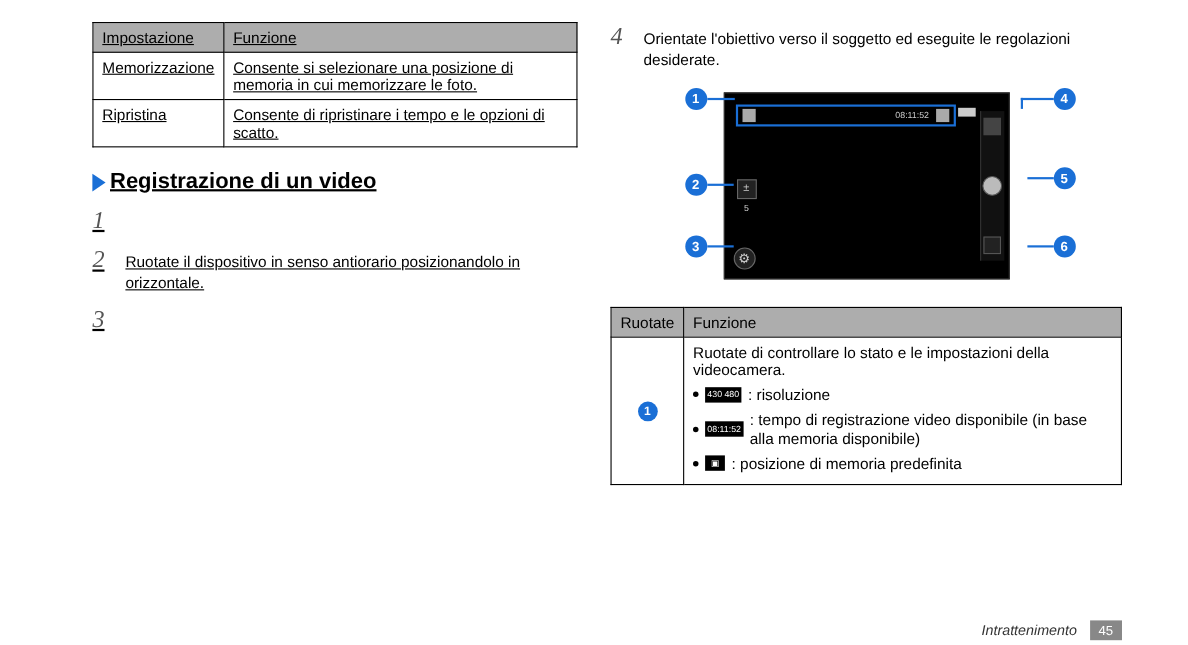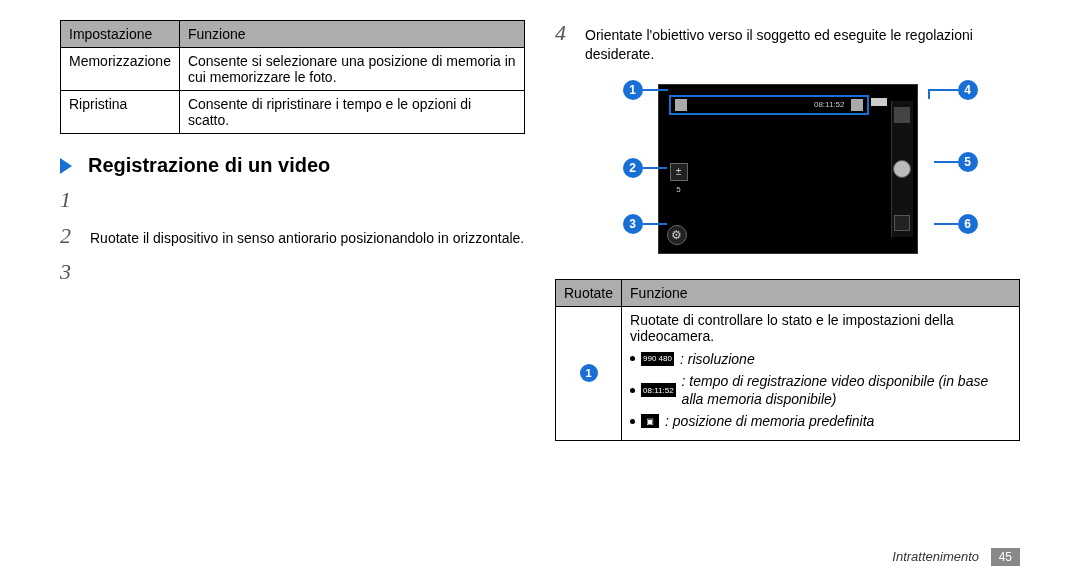--- a/index.html
+++ b/index.html
@@ -10,32 +10,32 @@
     font-size: 14px;
     color: #000;
     background: #fff;
     display: flex;
     position: relative;
   }
   .col {
     width: 50%;
     padding: 20px 30px 0 30px;
   }
-  .col-left { padding-right: 15px; padding-left: 60px; }
+  .col-left { padding-right: 15px; padding-left: 84px; text-decoration: underline; }
   .col-right { padding-left: 15px; padding-right: 60px; }
   table { border-collapse: collapse; width: 100%; margin-bottom: 20px; }
   th, td { border: 1px solid #000; padding: 5px 8px; text-align: left; vertical-align: top; font-weight: normal; font-size: 14px; }
   th { background: #adadad; }
   .section-title {
     font-size: 20px;
     font-weight: bold;
     margin: 15px 0 10px 0;
     display: flex;
     align-items: center;
-    gap: 16px;
+    gap: 4px;
   }
   .chevron {
     display: inline-block;
     width: 0; height: 0;
     border-top: 8px solid transparent;
     border-bottom: 8px solid transparent;
     border-left: 12px solid #1a6fd6;
   }
   .steps { list-style: none; }
   .step { display: flex; gap: 10px; margin-bottom: 10px; align-items: baseline; }
@@ -109,25 +109,25 @@
   .l3 { left:45px; top:149px; width:24px; }
   .l4 { right:20px; top:15px; width:30px; }
   .l4v { right:48px; top:15px; height:10px; }
   .l5 { right:20px; top:87px; width:24px; }
   .l6 { right:20px; top:149px; width:24px; }
 
   .func-cell ul { list-style: none; margin-top:6px; }
   .func-cell li { margin: 4px 0; display:flex; gap:6px; align-items:center;}
   .bullet { display:inline-block; width:5px;height:5px; background:#000; border-radius:50%; flex-shrink:0;}
   .mini-icon { display:inline-block; min-width:18px; height:14px; background:#000; color:#fff; font-size:8px; padding:0 2px; display:inline-flex; align-items:center; justify-content:center; flex-shrink:0;}
-  .mini-text { line-height:1.3;font-style:italic; }
+  .mini-text { line-height:1.3; }
 
   .footer {
     position: absolute;
-    bottom: 20px;
+    bottom: 4px;
     right: 60px;
     font-size: 13px;
   }
   .footer-section { font-style: italic; color:#333; margin-right:8px; }
   .pnum { display:inline-block; background:#888; color:#fff; padding:2px 8px; font-style:normal; font-size:12px; }
 
   td.num-cell { text-align:center; vertical-align:middle; width:60px; }
   .inline-badge {
     display:inline-flex; width:18px; height:18px; border-radius:50%;
     background:#1a6fd6; color:#fff; align-items:center; justify-content:center;
@@ -226,21 +226,21 @@
     <tbody>
       <tr>
         <td class="num-cell">
           <span class="inline-badge">1</span>
         </td>
         <td class="func-cell">
           <div>Ruotate di controllare lo stato e le impostazioni della videocamera.</div>
           <ul>
             <li>
               <span class="bullet"></span>
-              <span class="mini-icon">990 480</span>
+              <span class="mini-icon">430 480</span>
               <span class="mini-text"> : risoluzione</span>
             </li>
             <li>
               <span class="bullet"></span>
               <span class="mini-icon">08:11:52</span>
               <span class="mini-text"> : tempo di registrazione video disponibile (in base alla memoria disponibile)</span>
             </li>
             <li>
               <span class="bullet"></span>
               <span class="mini-icon">▣</span>

